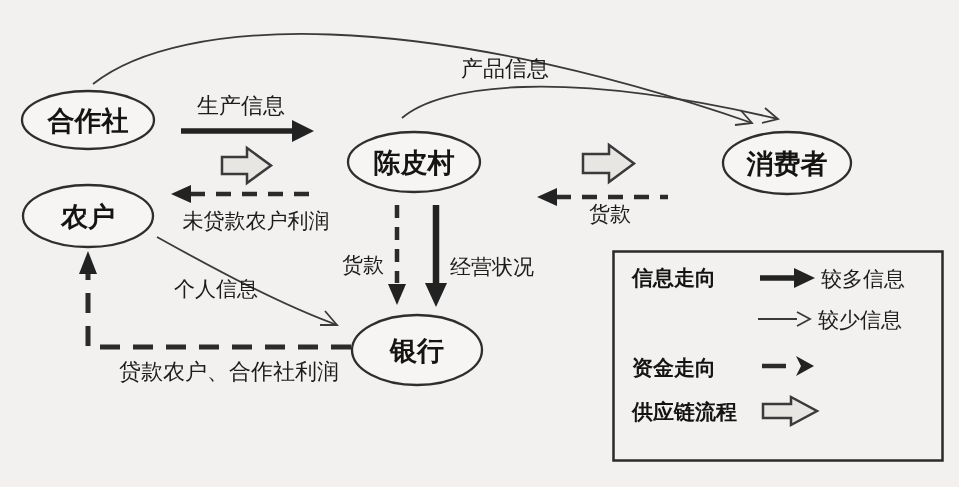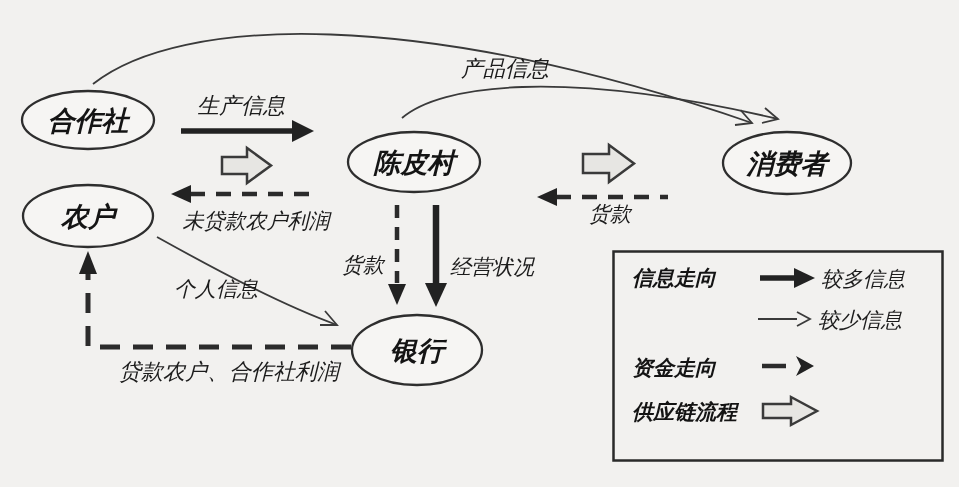--- a/index.html
+++ b/index.html
@@ -3,21 +3,20 @@
 <meta charset="utf-8">
 <style>
   html, body { margin: 0; padding: 0; background: #ffffff; }
   .stage {
     position: relative;
     width: 959px;
     height: 487px;
     background: #f2f1ef;
     font-family: "Liberation Serif", serif;
     overflow: hidden;
-    font-style: italic;
   }
   svg { display: block; }
   .node-ellipse { fill: #f6f5f3; stroke: #2e2e2e; stroke-width: 2.3; }
   .node-label { font-size: 27px; font-weight: bold; fill: #141414; }
   .edge-label { font-size: 21px; fill: #1c1c1c; }
   .edge-label-lg { font-size: 22px; fill: #1c1c1c; }
   .thin-line { fill: none; stroke: #3a3a3a; stroke-width: 1.8; }
   .thick-line { fill: none; stroke: #222222; }
   .dashed-line { fill: none; stroke: #2b2b2b; }
   .head-fill { fill: #222222; stroke: none; }

